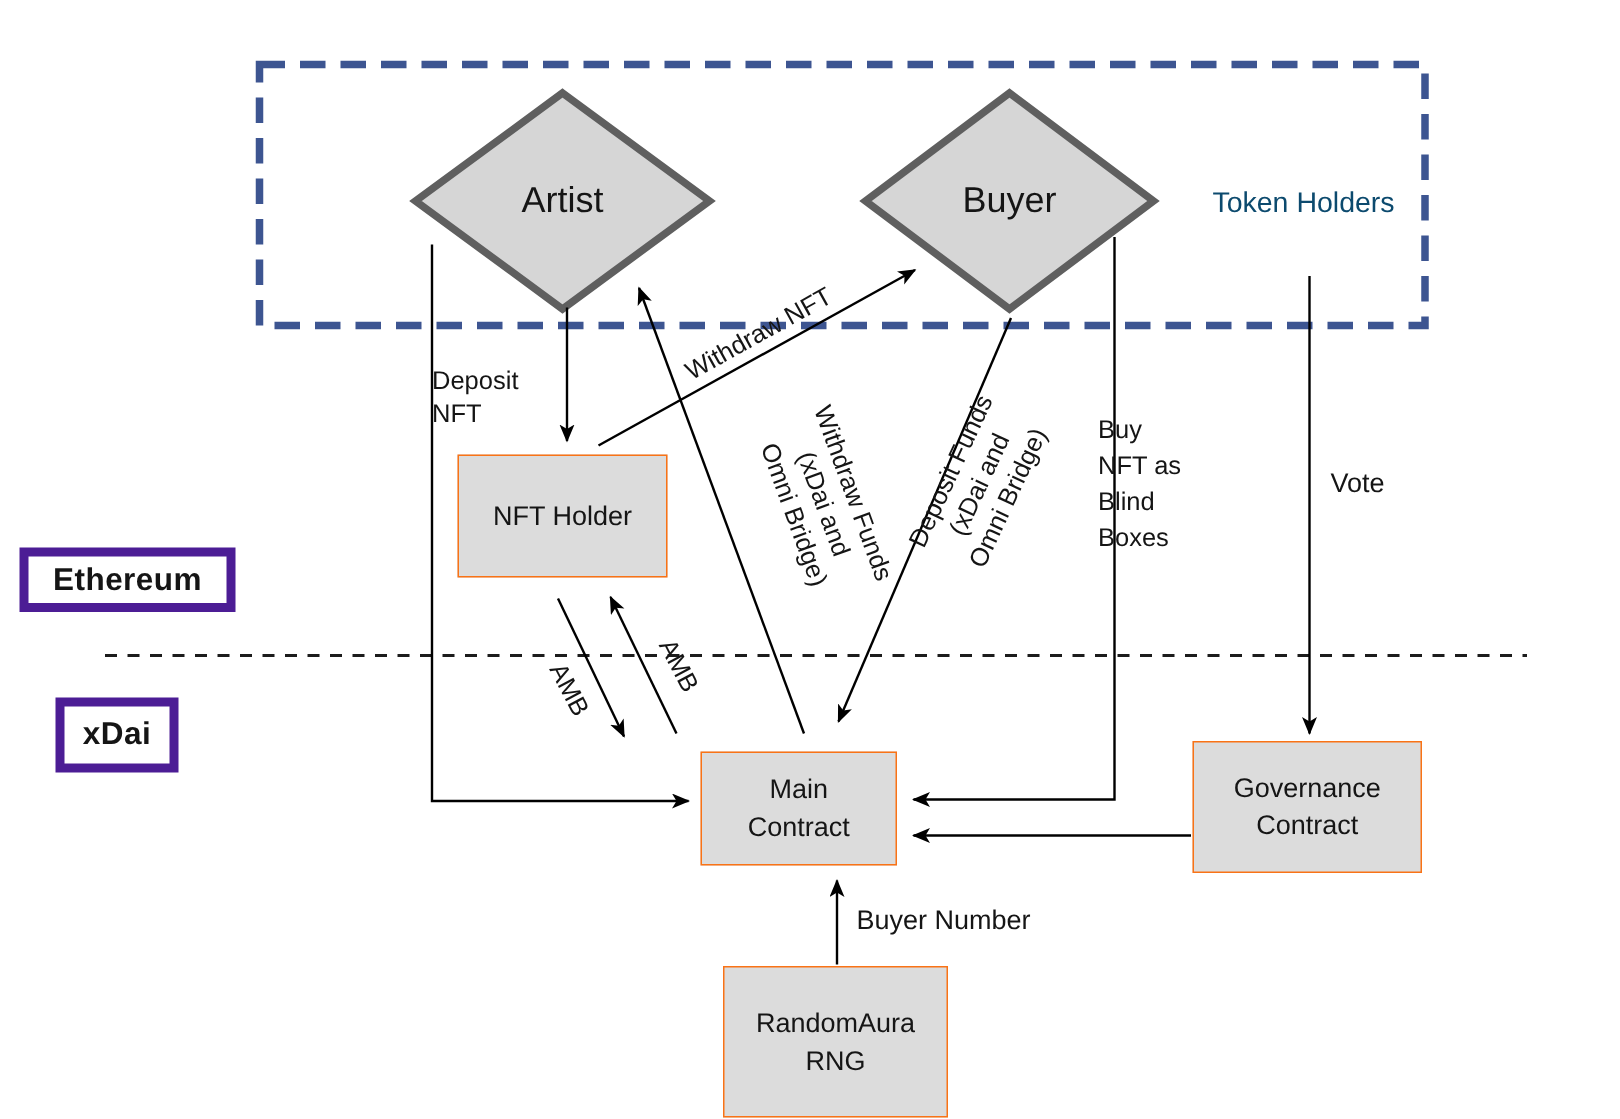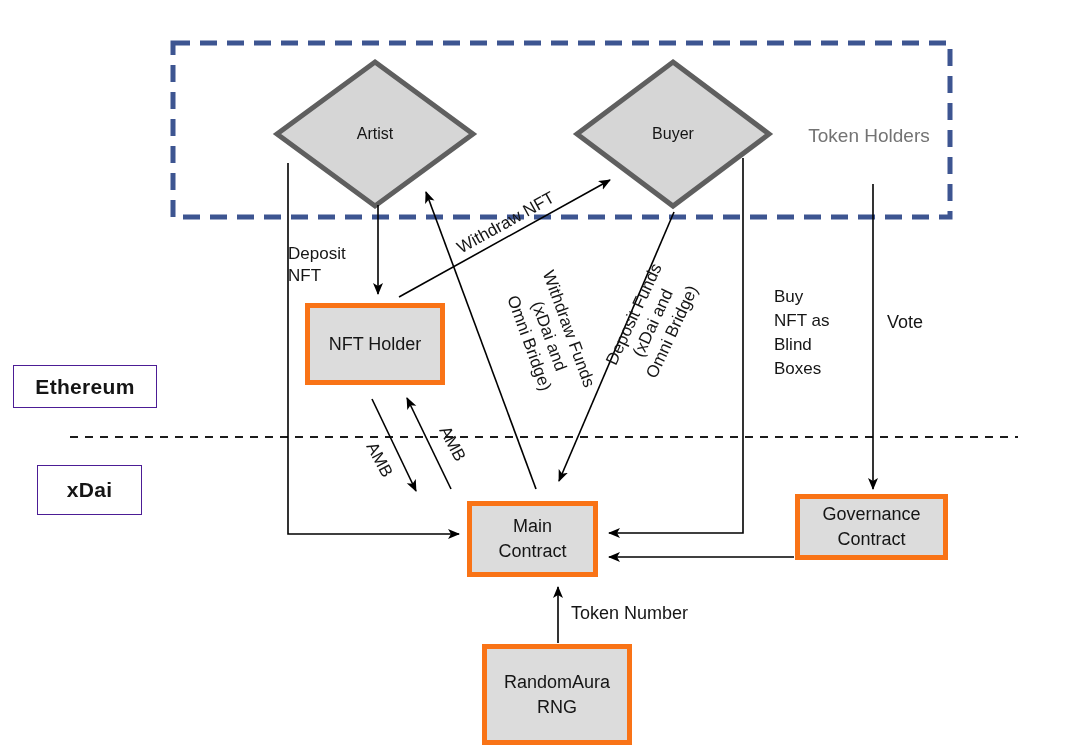--- a/index.html
+++ b/index.html
@@ -3,38 +3,38 @@
 <meta charset="utf-8">
 <style>
   html,body{margin:0;padding:0;background:#ffffff;}
   .stage{
     position:relative;width:1080px;height:746px;background:#ffffff;
     font-family:"Liberation Sans",sans-serif;color:#151515;overflow:hidden;
   }
   .stage svg{position:absolute;left:0;top:0;z-index:0;}
   .node-box{
     position:absolute;box-sizing:border-box;z-index:2;
-    background:#dcdcdc;border:5px solid #f97316;
+    background:#dcdcdc;border:1px solid #f97316;
     display:flex;align-items:center;justify-content:center;
   }
   .node-box span{white-space:pre-line;text-align:center;font-size:18px;line-height:25px;}
   .chain-box{
     position:absolute;box-sizing:border-box;z-index:2;
-    background:#ffffff;border:1px solid #4c1d95;
+    background:#ffffff;border:6px solid #4c1d95;
     display:flex;align-items:center;justify-content:center;
     font-weight:bold;font-size:21px;letter-spacing:0.3px;
   }
   .lbl{position:absolute;z-index:3;font-size:17px;line-height:22px;white-space:pre-line;}
   .ctr{text-align:center;}
   .nowrap{white-space:nowrap;}
   .diamond-lbl{
-    position:absolute;z-index:2;font-size:16px;white-space:nowrap;
+    position:absolute;z-index:2;font-size:24px;white-space:nowrap;
     transform:translate(-50%,-50%);
   }
-  .muted{color:#737373;font-size:19px;text-align:center;}
+  .muted{color:#0c4a6e;font-size:19px;text-align:center;}
 </style>
 </head>
 <body>
 
 <div class="stage">
 
   <svg width="1080" height="746" viewBox="0 0 1080 746">
     <defs>
       <marker id="arw" markerUnits="userSpaceOnUse" markerWidth="13" markerHeight="11" refX="11" refY="5" orient="auto">
         <path d="M0,0 L12,5 L0,10 L3,5 Z" fill="#000000"></path>
@@ -66,52 +66,52 @@
 
   <div class="diamond-lbl muted" style="left:869px;top:136px;">Token Holders</div>
 
   <div class="node-box" style="left:305px;top:303px;width:140px;height:82px;">
     <span>NFT Holder</span>
   </div>
   <div class="node-box" style="left:467px;top:501px;width:131px;height:76px;">
     <span>Main
 Contract</span>
   </div>
-  <div class="node-box" style="left:795px;top:494px;width:153px;height:66px;">
+  <div class="node-box" style="left:795px;top:494px;width:153px;height:88px;">
     <span>Governance
 Contract</span>
   </div>
   <div class="node-box" style="left:482px;top:644px;width:150px;height:101px;">
     <span>RandomAura
 RNG</span>
   </div>
 
   <div class="chain-box" style="left:13px;top:365px;width:144px;height:43px;">Ethereum</div>
-  <div class="chain-box" style="left:37px;top:465px;width:105px;height:50px;">xDai</div>
+  <div class="chain-box" style="left:37px;top:465px;width:82px;height:50px;">xDai</div>
 
   <div class="lbl" style="left:288px;top:243px;width:82px;text-align:left;">Deposit
 NFT</div>
 
   <div class="lbl nowrap" style="left:506px;top:223px;transform:translate(-50%,-50%) rotate(-29deg);">Withdraw NFT</div>
 
   <div class="lbl ctr" style="left:549px;top:336px;line-height:21px;transform:translate(-50%,-50%) rotate(70deg);">Withdraw Funds
 (xDai and
 Omni Bridge)</div>
 
   <div class="lbl ctr" style="left:653px;top:323px;line-height:21px;transform:translate(-50%,-50%) rotate(-65deg);">Deposit Funds
 (xDai and
 Omni Bridge)</div>
 
 
-  <div class="lbl" style="left:774px;top:275px;line-height:24px;margin-top:10px;">Buy
+  <div class="lbl" style="left:732px;top:275px;line-height:24px;">Buy
 NFT as
 Blind
 Boxes</div>
 
   <div class="lbl nowrap" style="left:887px;top:311px;font-size:18px;">Vote</div>
 
   <div class="lbl nowrap" style="left:379px;top:460px;transform:translate(-50%,-50%) rotate(62deg);">AMB</div>
 
   <div class="lbl nowrap" style="left:452px;top:444px;transform:translate(-50%,-50%) rotate(62deg);">AMB</div>
 
-  <div class="lbl nowrap" style="left:571px;top:602px;font-size:18px;">Token Number</div>
+  <div class="lbl nowrap" style="left:571px;top:602px;font-size:18px;">Buyer Number</div>
 
 </div>
 
 </body></html>

